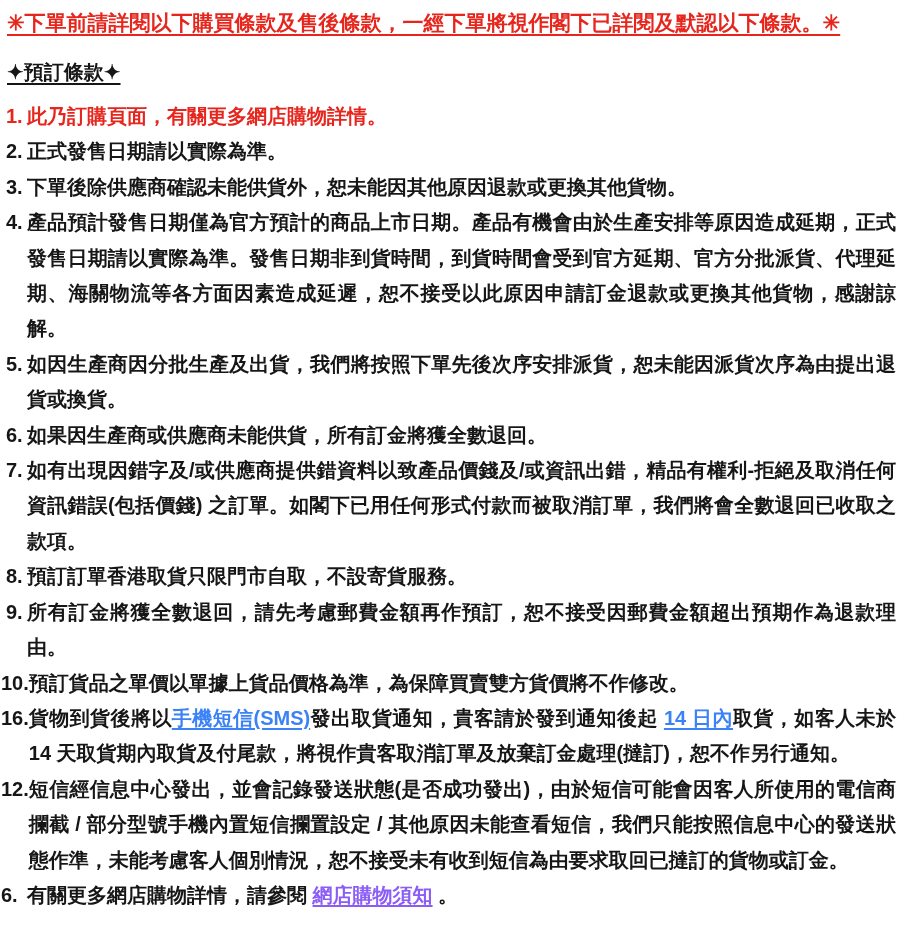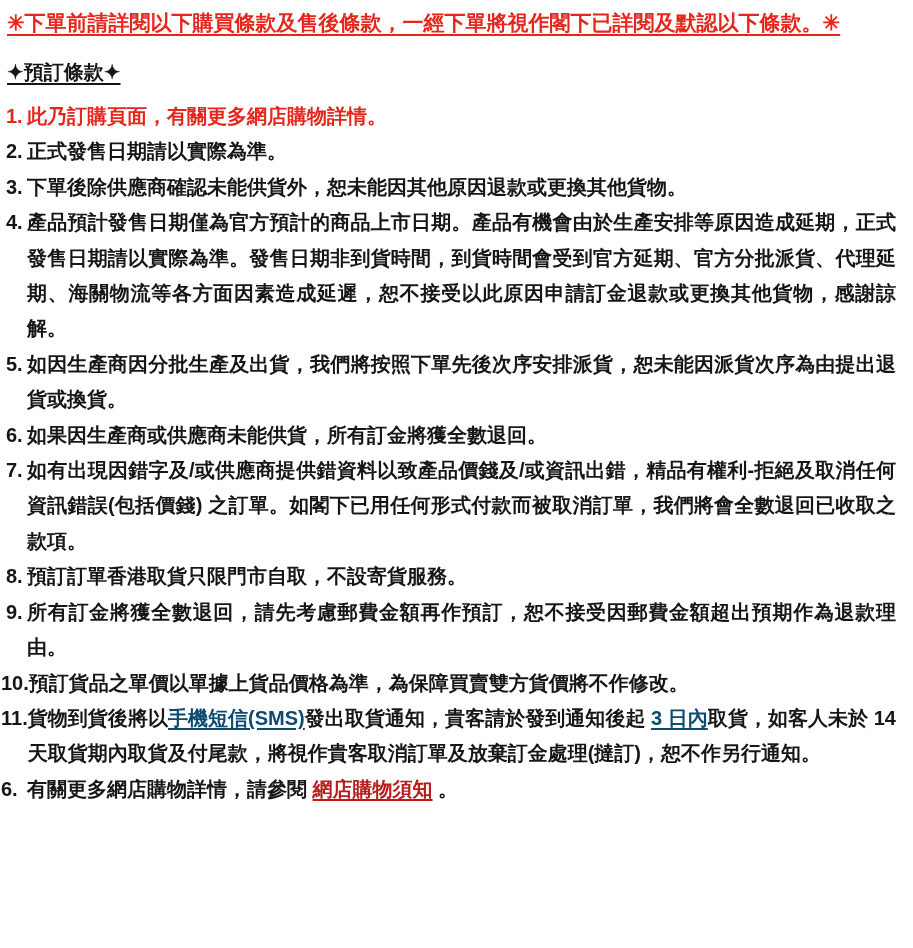--- a/index.html
+++ b/index.html
@@ -53,27 +53,27 @@
     padding-left: 6px;
     white-space: nowrap;
   }
   .num.wide { padding-left: 1px; }
   .txt {
     flex: 1;
     text-align: justify;
     text-justify: inter-ideograph;
   }
   .red-underline {
-    color: #0c4a6e;
+    color: #3b82f6;
     text-decoration: underline;
     text-decoration-thickness: 2px;
     text-underline-offset: 3px;
   }
   a.link {
-    color: #b91c1c;
+    color: #8b5cf6;
     text-decoration: underline;
     text-decoration-thickness: 2px;
     text-underline-offset: 3px;
   }
 </style>
 </head>
 <body>
 
 <div class="page">
   <div class="notice">✳下單前請詳閱以下購買條款及售後條款，一經下單將視作閣下已詳閱及默認以下條款。✳</div>
@@ -117,21 +117,25 @@
       </li>
       <li class="term">
         <span class="num">9.</span>
         <span class="txt"><span>所有訂金將獲全數退回，請先考慮郵費金額再作預訂，恕不接受因郵費金額超出預期作為退款理由。</span></span>
       </li>
       <li class="term">
         <span class="num wide">10.</span>
         <span class="txt"><span>預訂貨品之單價以單據上貨品價格為準，為保障買賣雙方貨價將不作修改。</span></span>
       </li>
       <li class="term">
-        <span class="num wide">11.</span>
-        <span class="txt"><span>貨物到貨後將以</span><span class="red-underline">手機短信(SMS)</span><span>發出取貨通知，貴客請於發到通知後起 </span><span class="red-underline">3 日內</span><span>取貨，如客人未於 14 天取貨期內取貨及付尾款，將視作貴客取消訂單及放棄訂金處理(撻訂)，恕不作另行通知。</span></span>
+        <span class="num wide">16.</span>
+        <span class="txt"><span>貨物到貨後將以</span><span class="red-underline">手機短信(SMS)</span><span>發出取貨通知，貴客請於發到通知後起 </span><span class="red-underline">14 日內</span><span>取貨，如客人未於 14 天取貨期內取貨及付尾款，將視作貴客取消訂單及放棄訂金處理(撻訂)，恕不作另行通知。</span></span>
+      </li>
+      <li class="term">
+        <span class="num wide">12.</span>
+        <span class="txt"><span>短信經信息中心發出，並會記錄發送狀態(是否成功發出)，由於短信可能會因客人所使用的電信商攔截 / 部分型號手機內置短信攔置設定 / 其他原因未能查看短信，我們只能按照信息中心的發送狀態作準，未能考慮客人個別情況，恕不接受未有收到短信為由要求取回已撻訂的貨物或訂金。</span></span>
       </li>
       <li class="term">
         <span class="num wide">6.</span>
         <span class="txt"><span>有關更多網店購物詳情，請參閱 </span><a href="#" class="link">網店購物須知</a><span> 。</span></span>
       </li>
     </ol>
 </div>
 
 </body></html>

